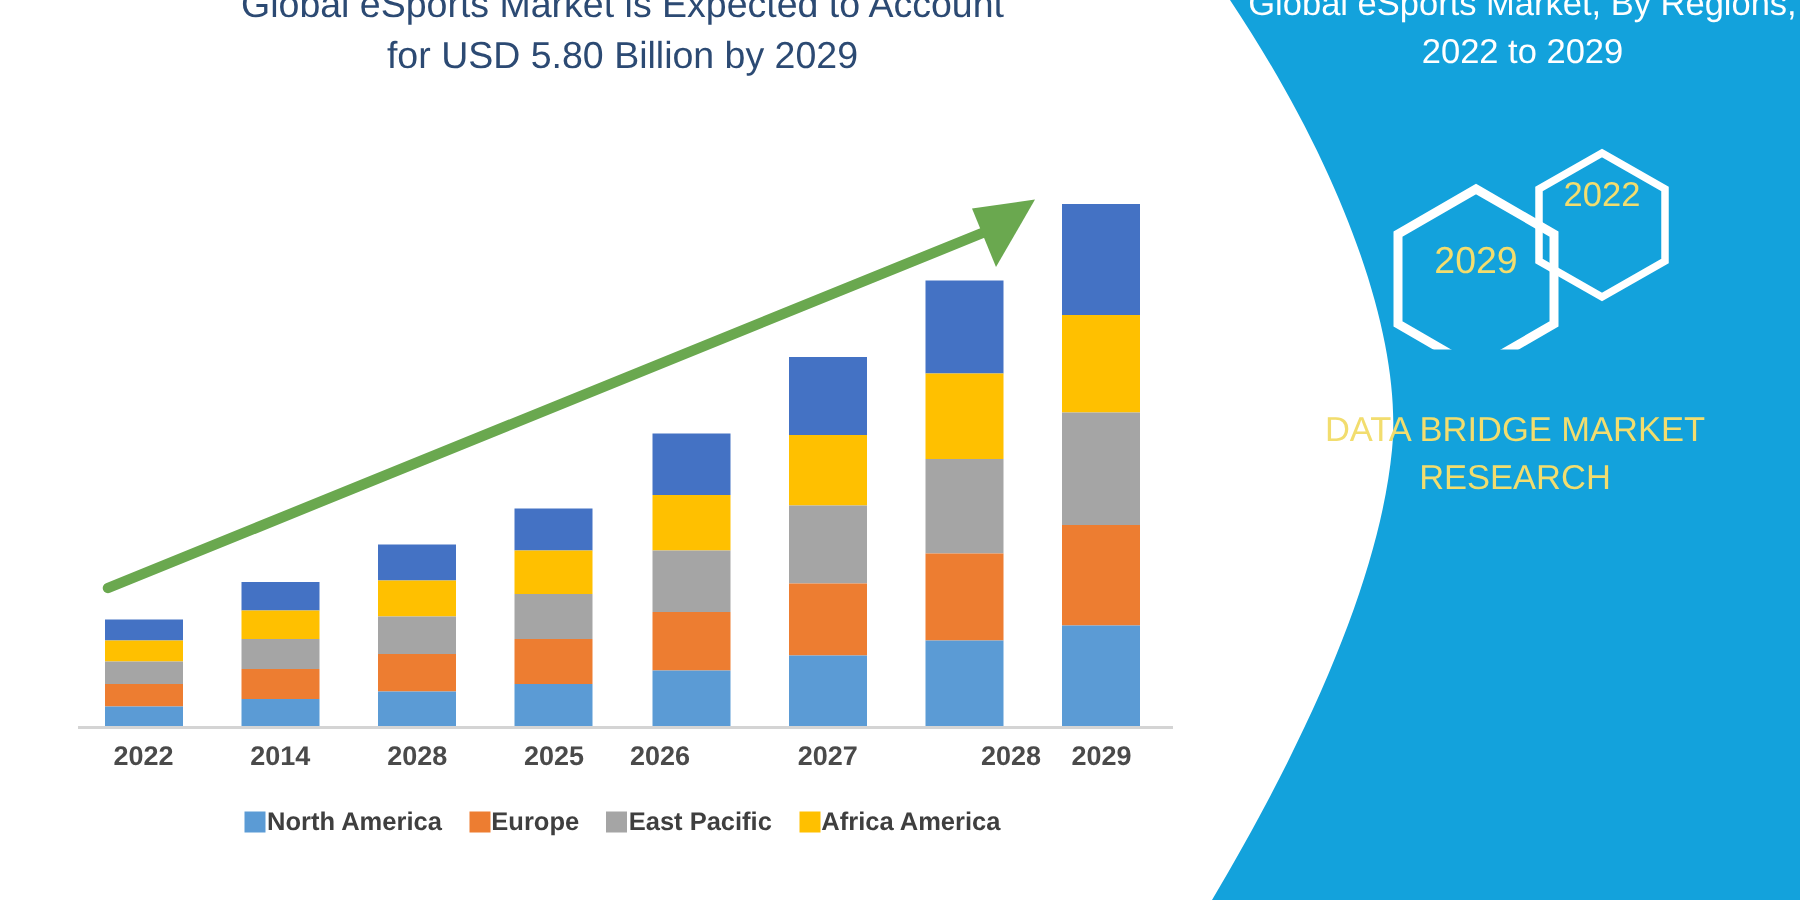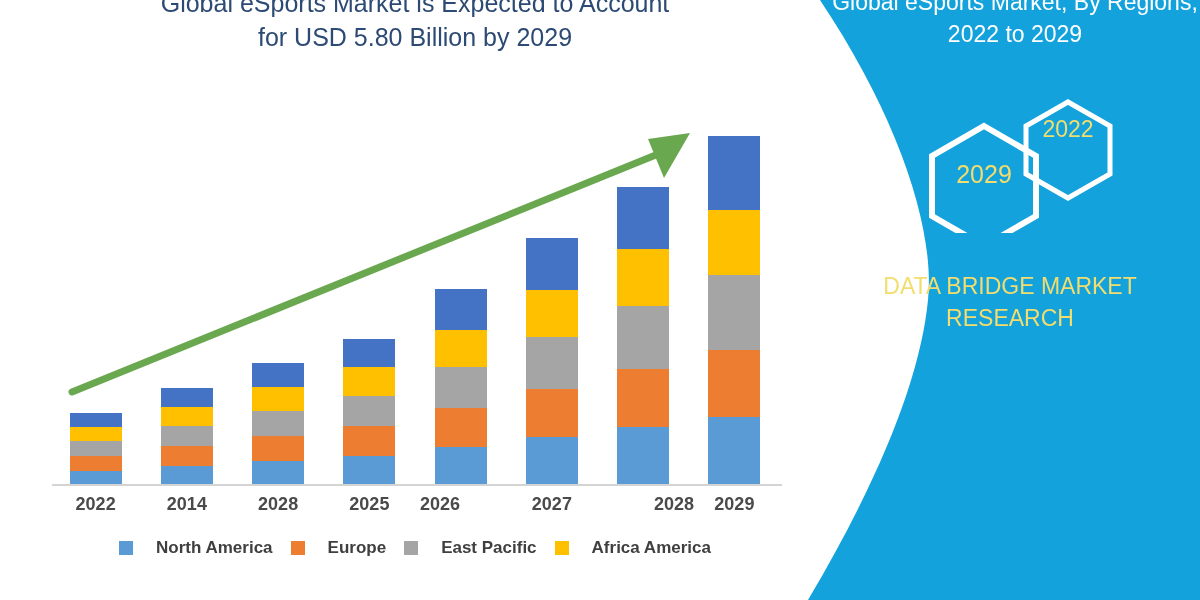--- a/index.html
+++ b/index.html
@@ -98,21 +98,21 @@
     top: 538px;
     width: 750px;
     display: flex;
     justify-content: center;
     align-items: center;
     gap: 18px;
   }
   .legend-item {
     display: flex;
     align-items: center;
-    gap: 23px;
+    gap: 1px;
   }
   .legend-swatch {
     width: 14px;
     height: 14px;
     flex: none;
   }
   .legend-label {
     color: #3f3f3f;
     font-size: 17px;
     font-weight: bold;

